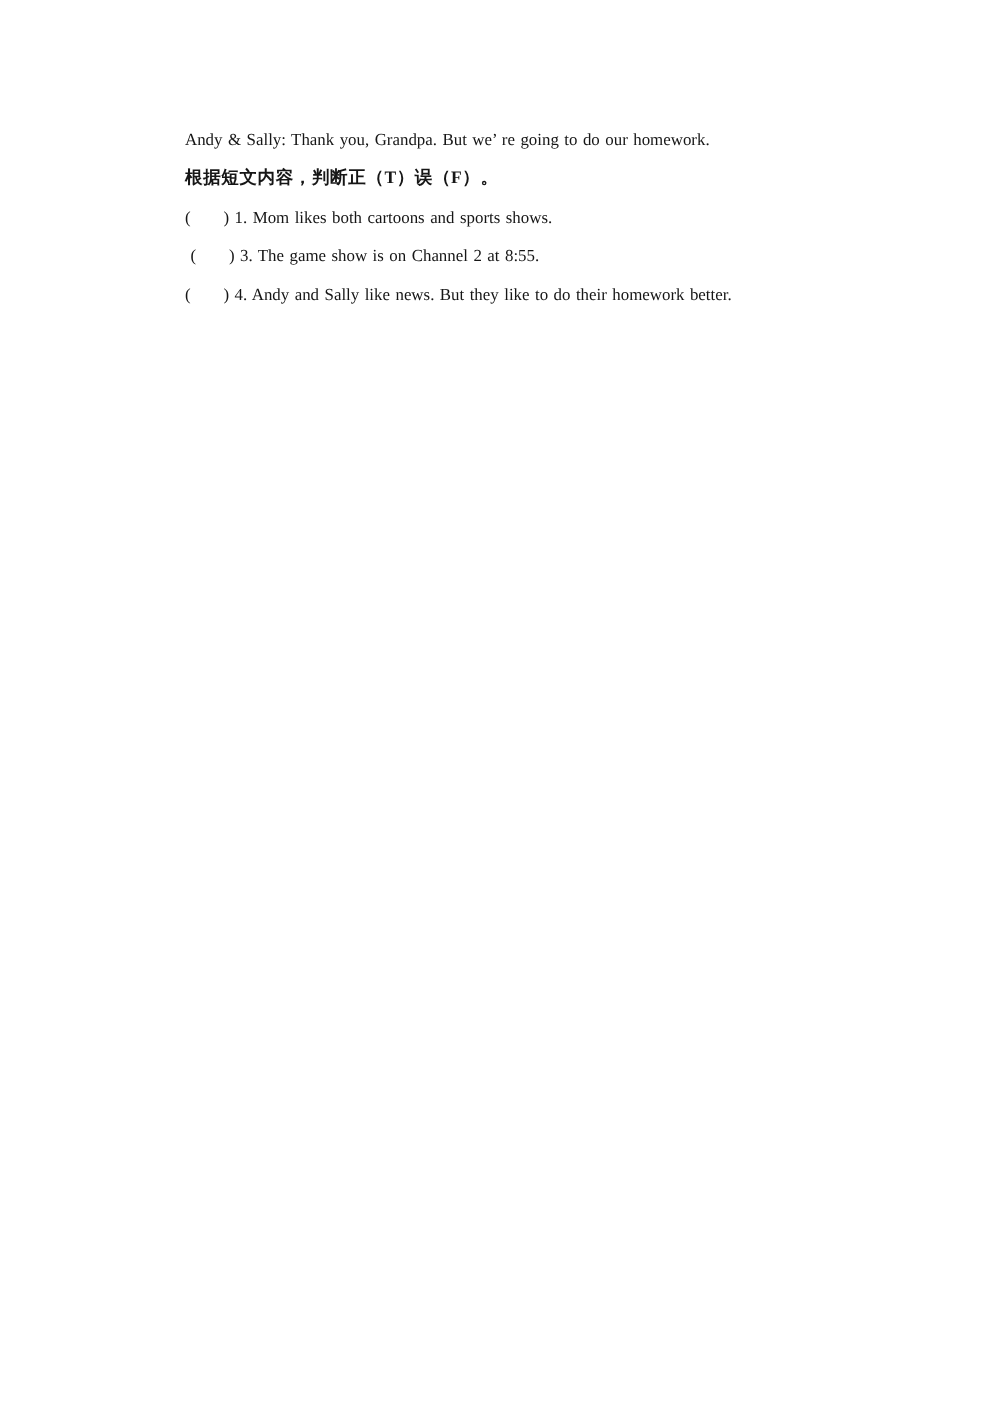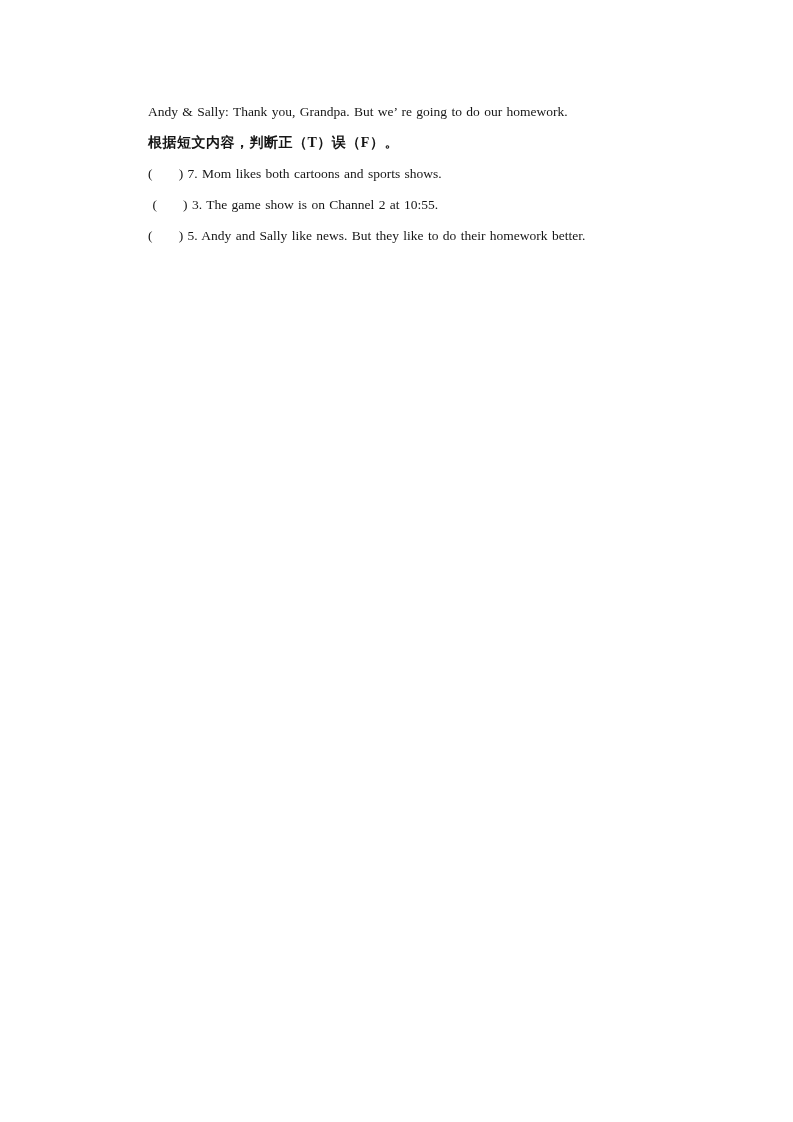--- a/index.html
+++ b/index.html
@@ -37,17 +37,17 @@
     font-family: Liberation Serif, serif;
   }
 </style>
 </head>
 <body>
 
 <div class="page">
   <div class="content">
     <p class="line">Andy &amp; Sally: Thank you, Grandpa. But we’ re going to do our homework.</p>
     <p class="line instruction">根据短文内容，判断正（T）误（F）。</p>
-    <p class="line">(      ) 7. Mom likes both cartoons and sports shows.</p>
-    <p class="line"> (      ) 3. The game show is on Channel 2 at 10:55.</p>
-    <p class="line">(      ) 5. Andy and Sally like news. But they like to do their homework better.</p>
+    <p class="line">(      ) 1. Mom likes both cartoons and sports shows.</p>
+    <p class="line"> (      ) 3. The game show is on Channel 2 at 8:55.</p>
+    <p class="line">(      ) 4. Andy and Sally like news. But they like to do their homework better.</p>
   </div>
 </div>
 
 </body></html>

